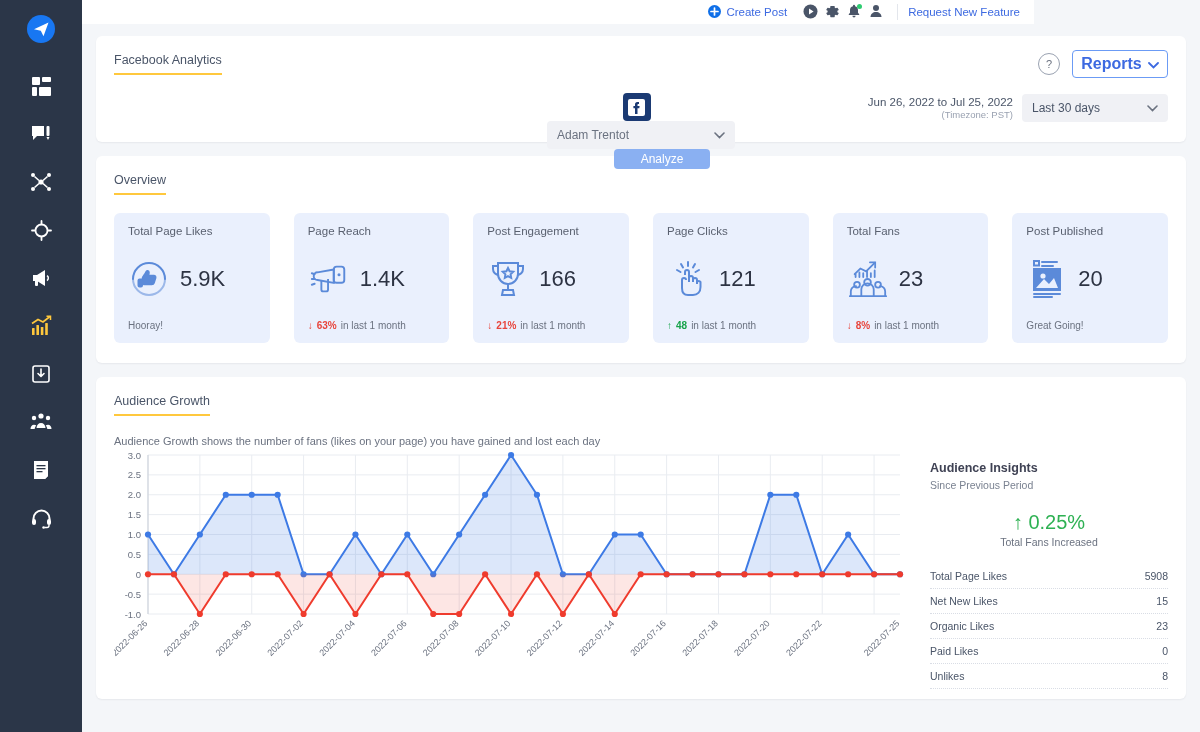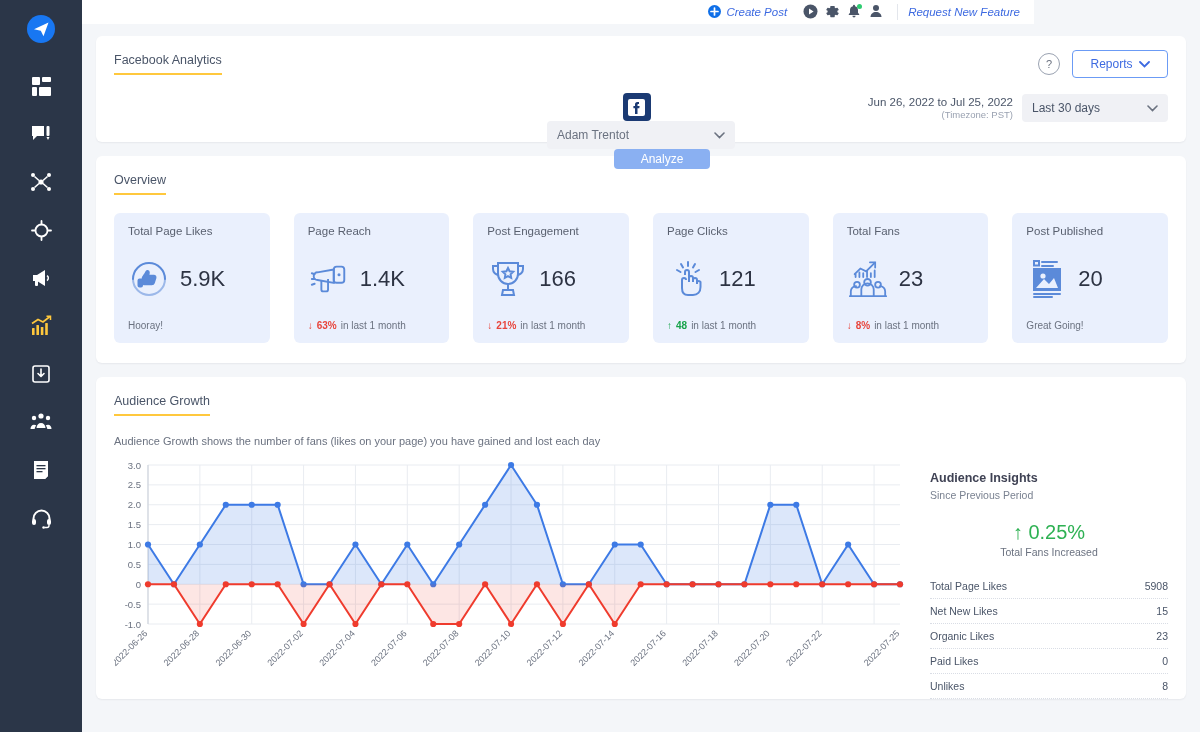--- a/index.html
+++ b/index.html
@@ -27,21 +27,20 @@
   .side-item svg { display: block; }
 
   
   #topbar {
     position: absolute; left: 82px; top: 0;
     width: 952px; height: 24px;
     background: #fff;
     display: flex; align-items: center; justify-content: flex-end;
     padding-right: 14px;
     font-size: 11.5px;
-    font-style: italic;
   }
   #topbar .tb-group { display: flex; align-items: center; gap: 5px; }
   .tb-link {
     color: #3d6ae1; cursor: pointer; white-space: nowrap;
     font-size: 11.5px;
   }
   .tb-icon {
     width: 22px; height: 22px; display: flex;
     align-items: center; justify-content: center;
     cursor: pointer; position: relative;
@@ -109,23 +108,24 @@
   }
   .help-circle {
     width: 22px; height: 22px; border-radius: 50%;
     border: 1.3px solid #9aa2b1;
     display: flex; align-items: center; justify-content: center;
     font-size: 11px; color: #6b7280; cursor: pointer;
   }
   .btn-reports {
     width: 96px; height: 28px;
     border: 1px solid #6b9bf5; border-radius: 4px;
-    background: #fff; color: #3d6ae1; font-size: 12px;
+    background: #fff; color: #3d6ae1; font-size: 16px;
     display: flex; align-items: center; justify-content: center; gap: 6px;
     cursor: pointer;
+    font-weight: bold;
   }
   .hdr-right-bottom {
     position: absolute; right: 18px; top: 58px;
     display: flex; align-items: center; gap: 9px;
   }
   .date-range { text-align: right; }
   .date-main { font-size: 11.5px; color: #4a5568; }
   .date-tz { font-size: 9.5px; color: #9aa2b1; margin-top: 1px; }
   .range-select {
     width: 146px; height: 28px;
@@ -150,21 +150,21 @@
   .card-mid { display: flex; align-items: center; gap: 10px; }
   .card-value { font-size: 22px; color: #2d3343; font-weight: 400; }
   .card-foot { font-size: 10px; color: #6b7280; display: flex; align-items: center; gap: 4px; }
   .delta-down { color: #e8453c; font-weight: bold; }
   .delta-up { color: #17a34a; font-weight: bold; }
   .card-icon { width: 42px; height: 42px; display: flex; align-items: center; justify-content: center; }
 
   
   #panel-growth { padding: 14px 18px 18px 18px; height: 322px; position: relative; }
   .growth-desc { font-size: 11px; color: #6b7280; margin-top: 19px; }
-  .growth-body { display: flex; margin-top: 10px; }
+  .growth-body { display: flex; margin-top: 0; }
   .chart-wrap { width: 800px; position: relative; }
   .insights {
     width: 262px; padding-left: 16px; padding-top: 14px;
   }
   .ins-title { font-size: 12.5px; color: #3f4254; font-weight: bold; }
   .ins-sub { font-size: 10.5px; color: #7a8291; margin-top: 4px; }
   .ins-big {
     text-align: center; margin-top: 20px;
     font-size: 20px; color: #2eb153;
   }

